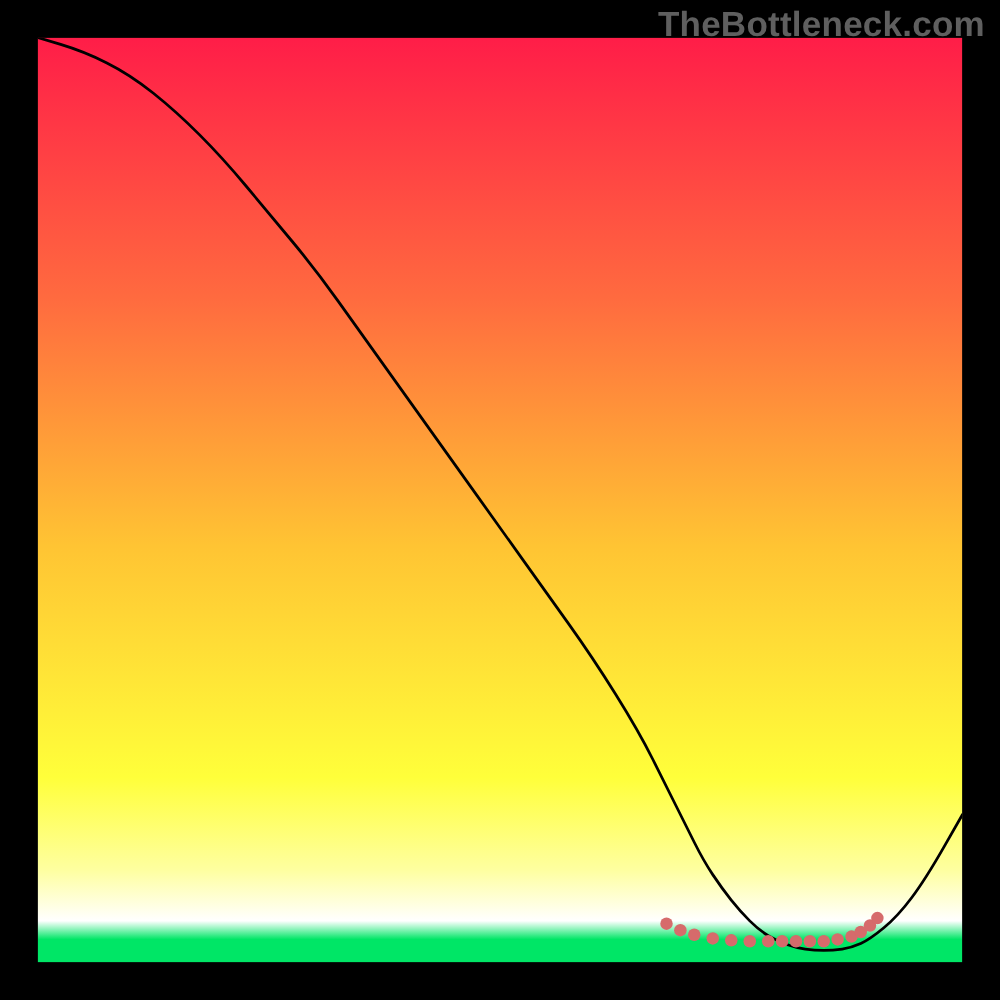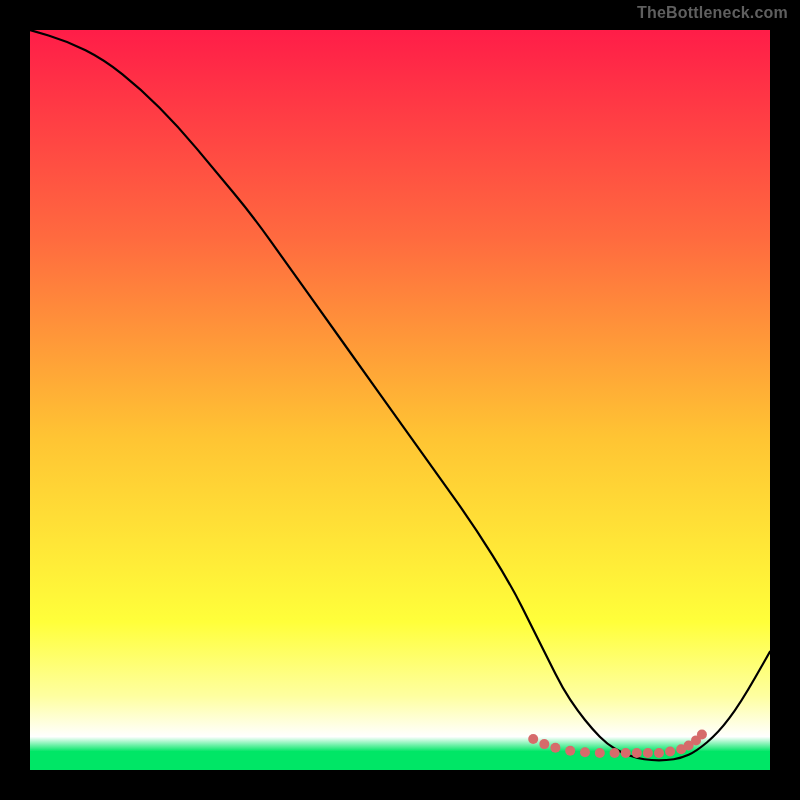--- a/index.html
+++ b/index.html
@@ -14,21 +14,21 @@
   .stage {
     position: relative;
     width: 800px;
     height: 800px;
     background: #000;
   }
   .watermark {
     position: absolute;
     top: 4px;
     right: 12px;
-    font-size: 16px;
+    font-size: 28px;
     font-weight: 600;
     color: #5f5f5f;
     letter-spacing: 0.2px;
     z-index: 20;
   }
   .plot {
     position: absolute;
     left: 30px;
     top: 30px;
     width: 740px;

